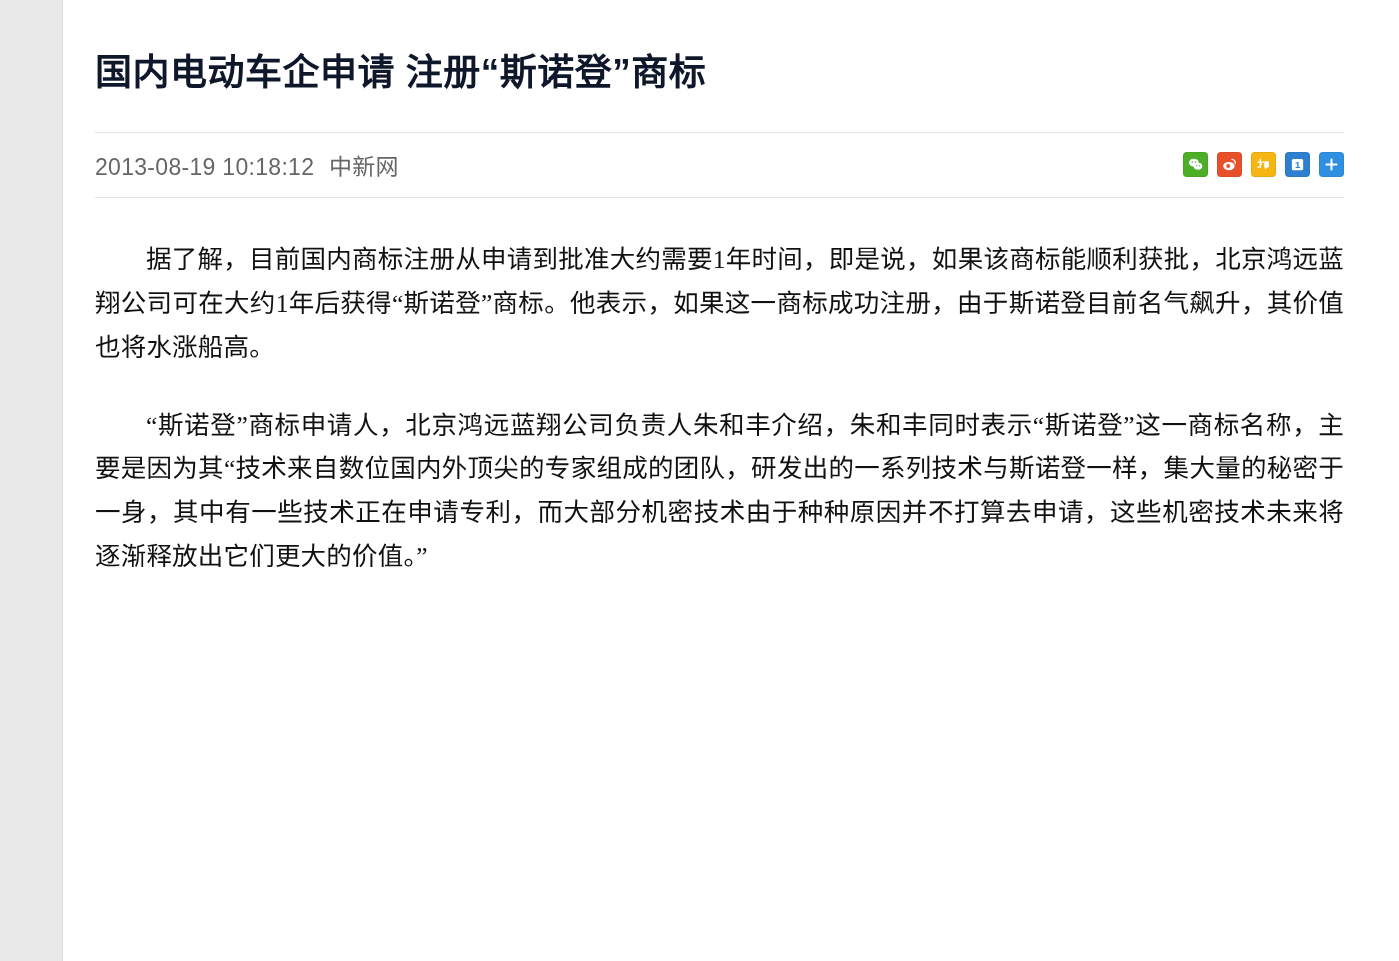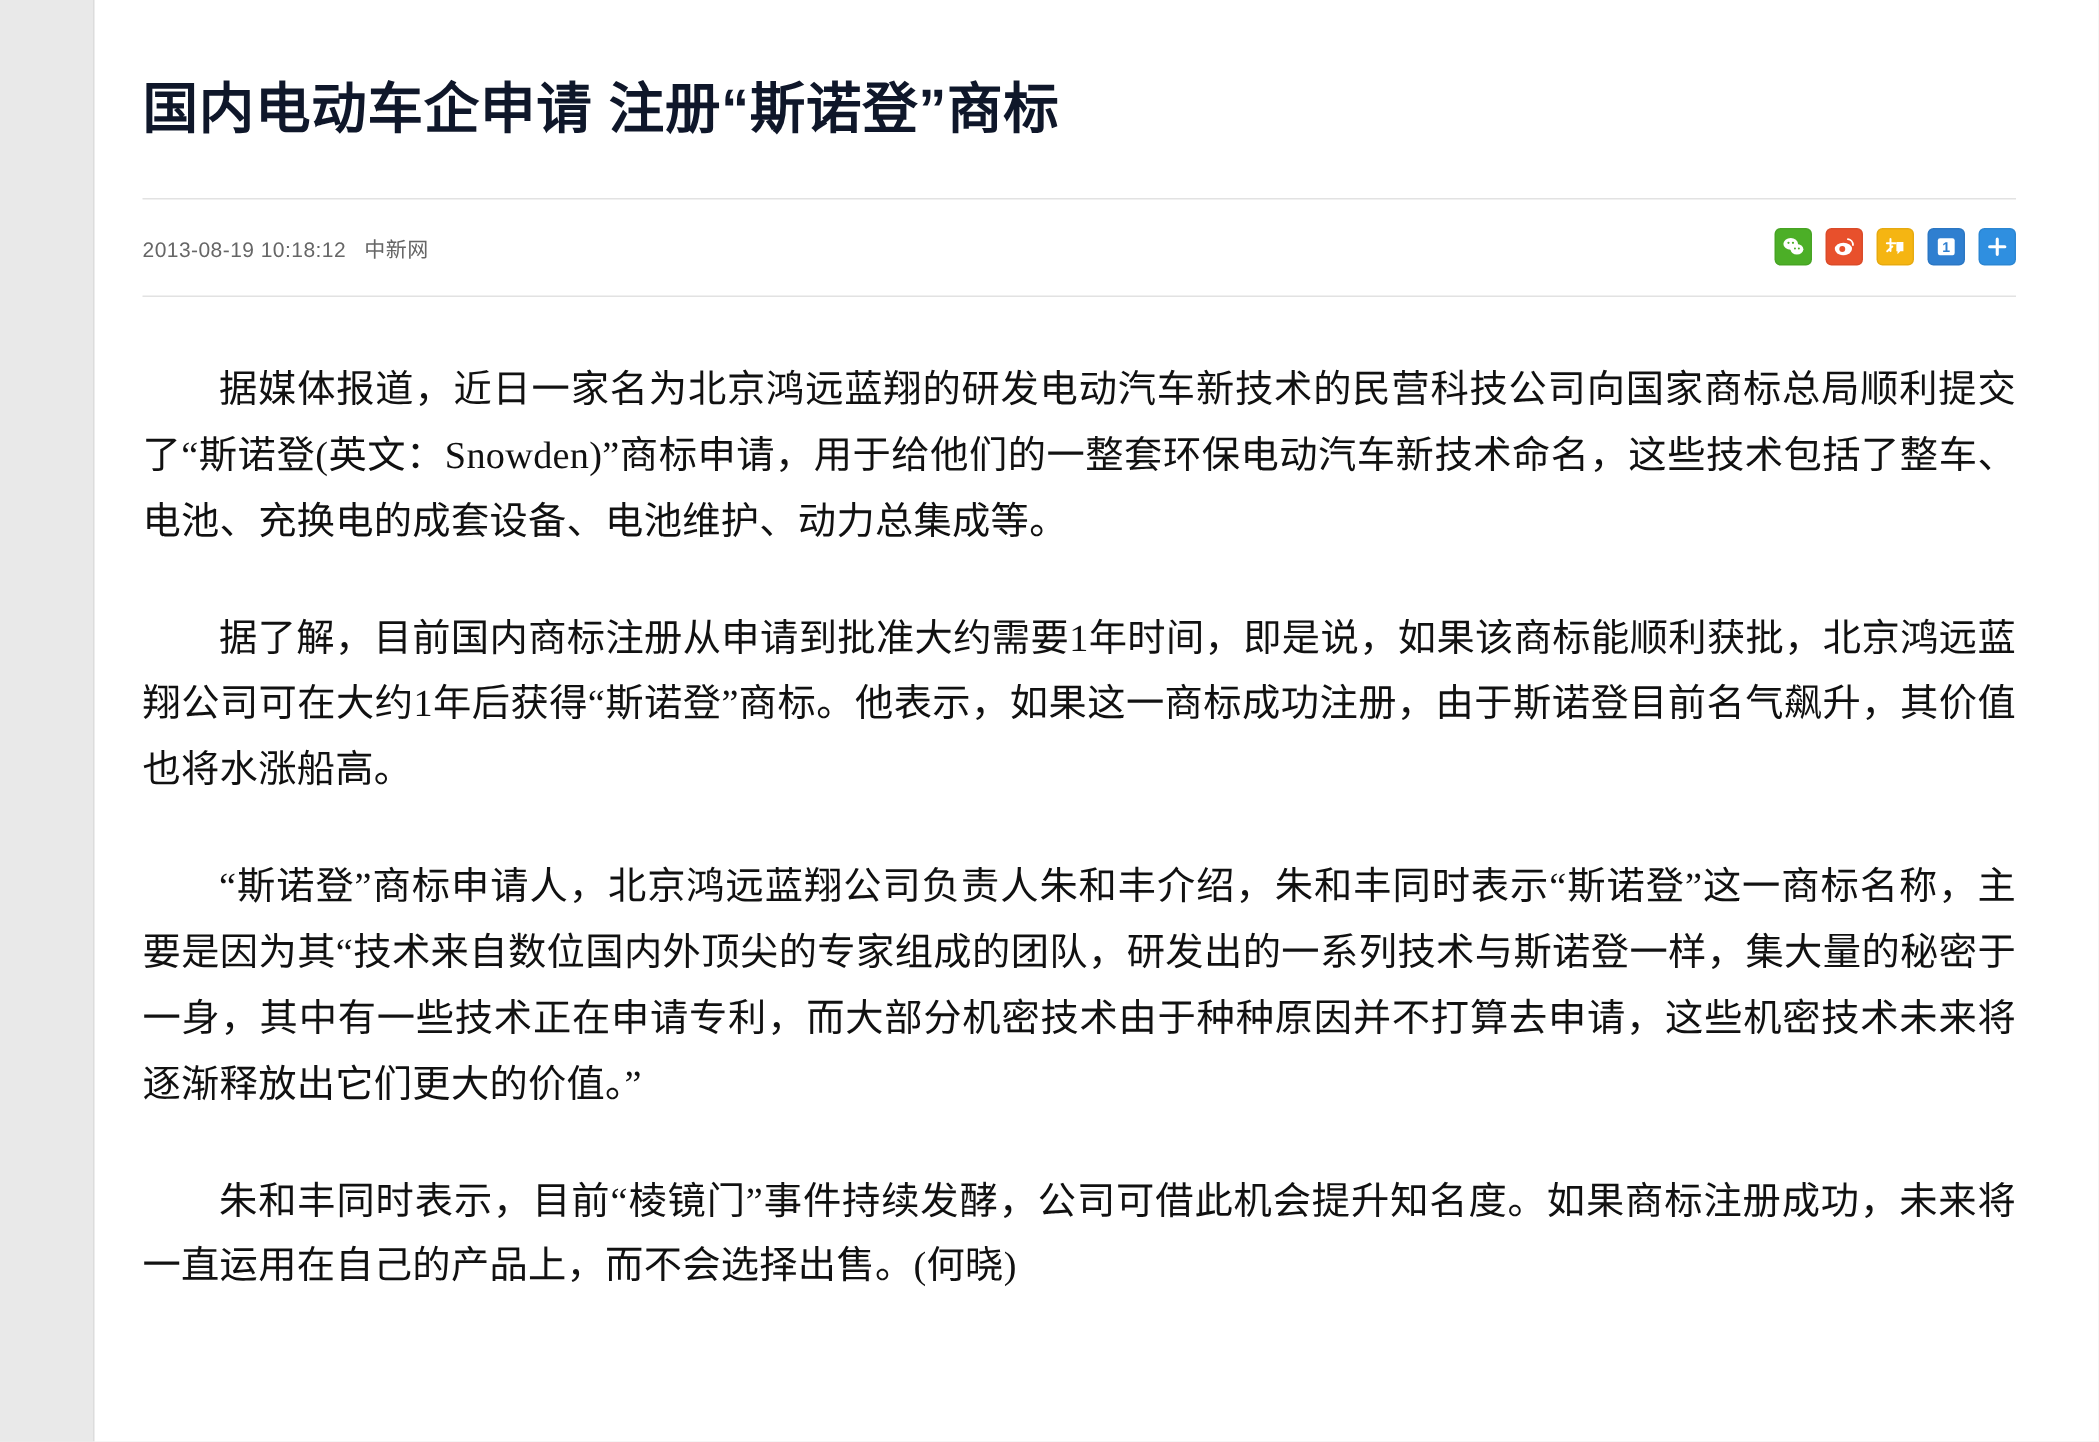--- a/index.html
+++ b/index.html
@@ -46,21 +46,21 @@
     position: relative;
     margin-top: 34px;
     border-top: 1px solid #e2e2e2;
     border-bottom: 1px solid #e2e2e2;
     height: 64px;
     display: flex;
     align-items: center;
     justify-content: space-between;
   }
   .meta-left {
-    font-size: 14px;
+    font-size: 23px;
     color: #666666;
     letter-spacing: 0.3px;
     white-space: nowrap;
   }
   .meta-left .src {
     margin-left: 8px;
   }
   .share-group {
     display: flex;
     align-items: center;
@@ -158,21 +158,19 @@
           </span>
           <span class="share-icon ic-more">
             <svg width="15" height="15" viewBox="0 0 16 16" aria-hidden="true">
               <path d="M8 2.6v10.8M2.6 8h10.8" stroke="#ffffff" stroke-width="2.2" stroke-linecap="round"></path>
             </svg>
           </span>
         </div>
       </div>
 
       <div class="body-text">
-        <p>据媒体报道，近日一家名为北京鸿远蓝翔的研发电动汽车新技术的民营科技公司向国家商标总局顺利提交了“斯诺登(英文：Snowden)”商标申请，用于给他们的一整套环保电动汽车新技术命名，这些技术包括了整车、电池、充换电的成套设备、电池维护、动力总集成等。</p>
         <p>据了解，目前国内商标注册从申请到批准大约需要1年时间，即是说，如果该商标能顺利获批，北京鸿远蓝翔公司可在大约1年后获得“斯诺登”商标。他表示，如果这一商标成功注册，由于斯诺登目前名气飙升，其价值也将水涨船高。</p>
         <p>“斯诺登”商标申请人，北京鸿远蓝翔公司负责人朱和丰介绍，朱和丰同时表示“斯诺登”这一商标名称，主要是因为其“技术来自数位国内外顶尖的专家组成的团队，研发出的一系列技术与斯诺登一样，集大量的秘密于一身，其中有一些技术正在申请专利，而大部分机密技术由于种种原因并不打算去申请，这些机密技术未来将逐渐释放出它们更大的价值。”</p>
-        <p>朱和丰同时表示，目前“棱镜门”事件持续发酵，公司可借此机会提升知名度。如果商标注册成功，未来将一直运用在自己的产品上，而不会选择出售。(何晓)</p>
       </div>
 
     </div>
   </div>
 </div>
 
 </body></html>

